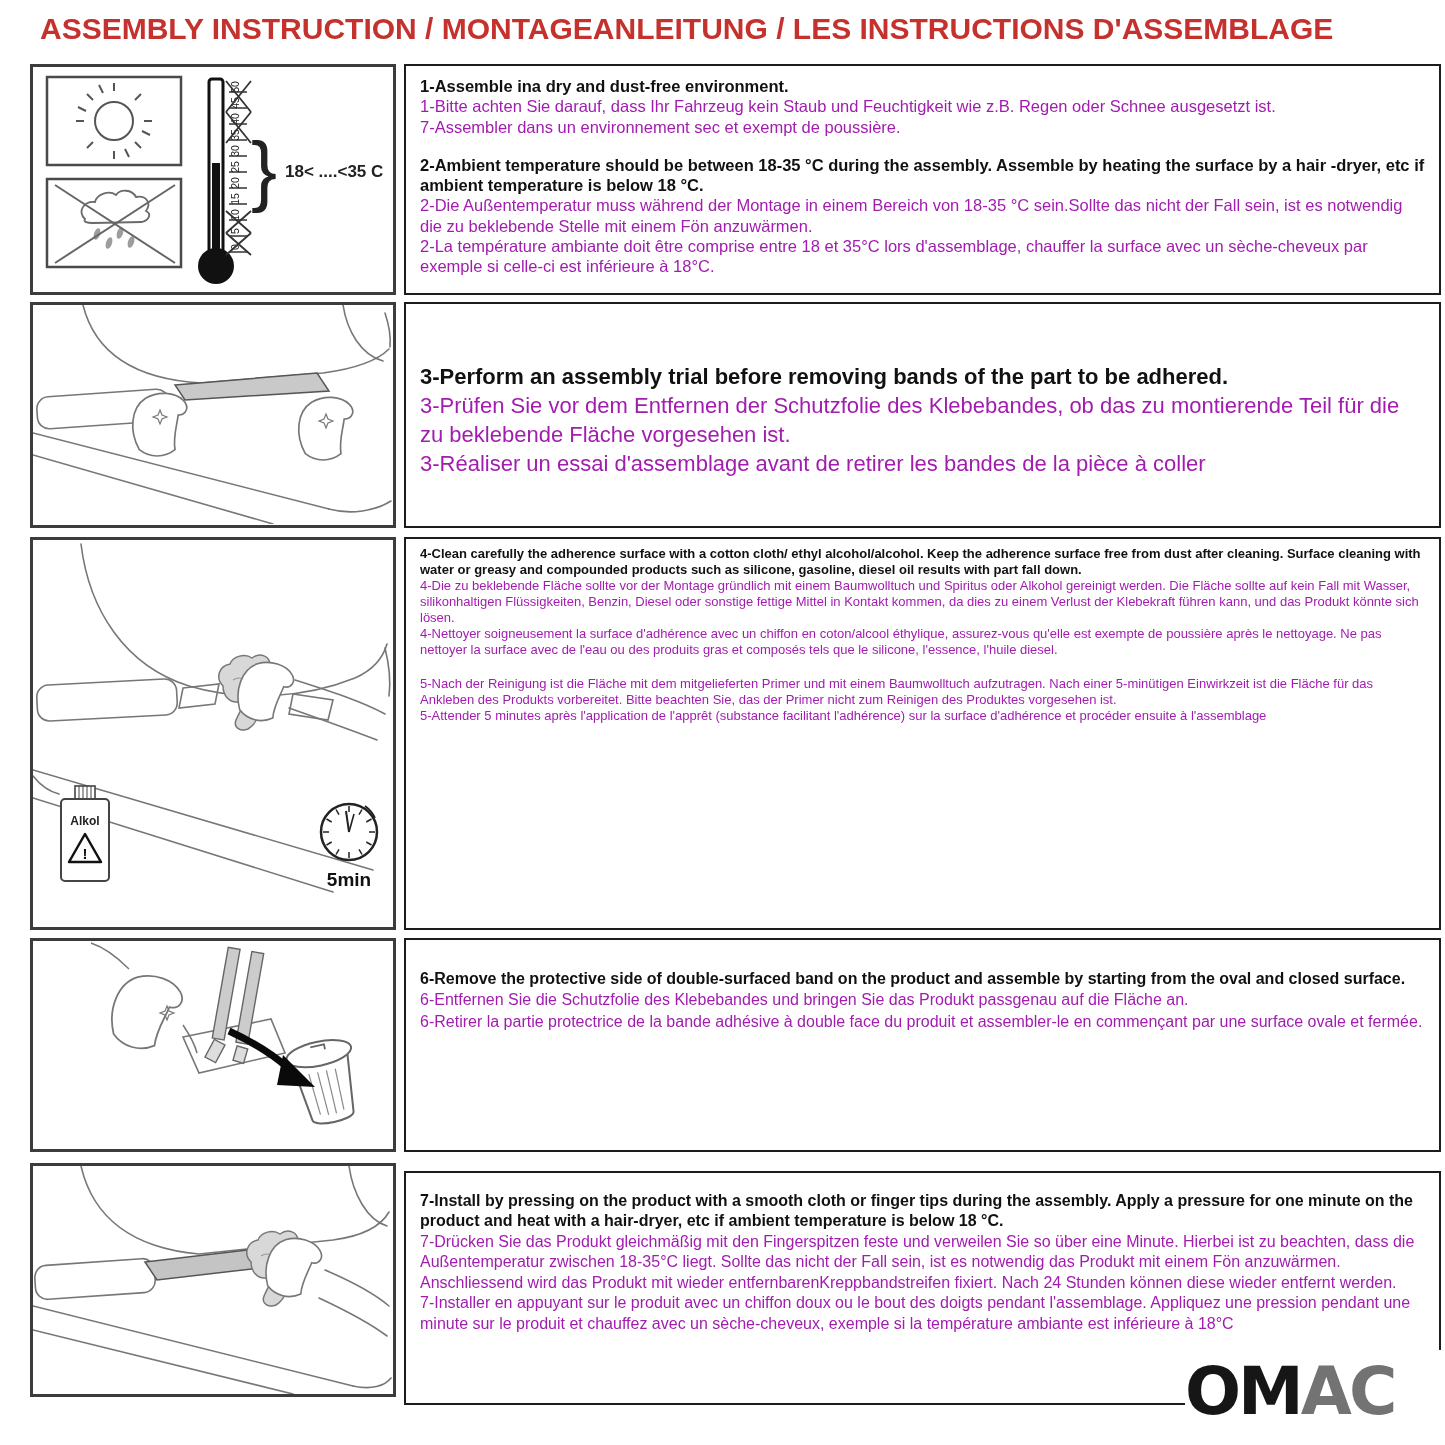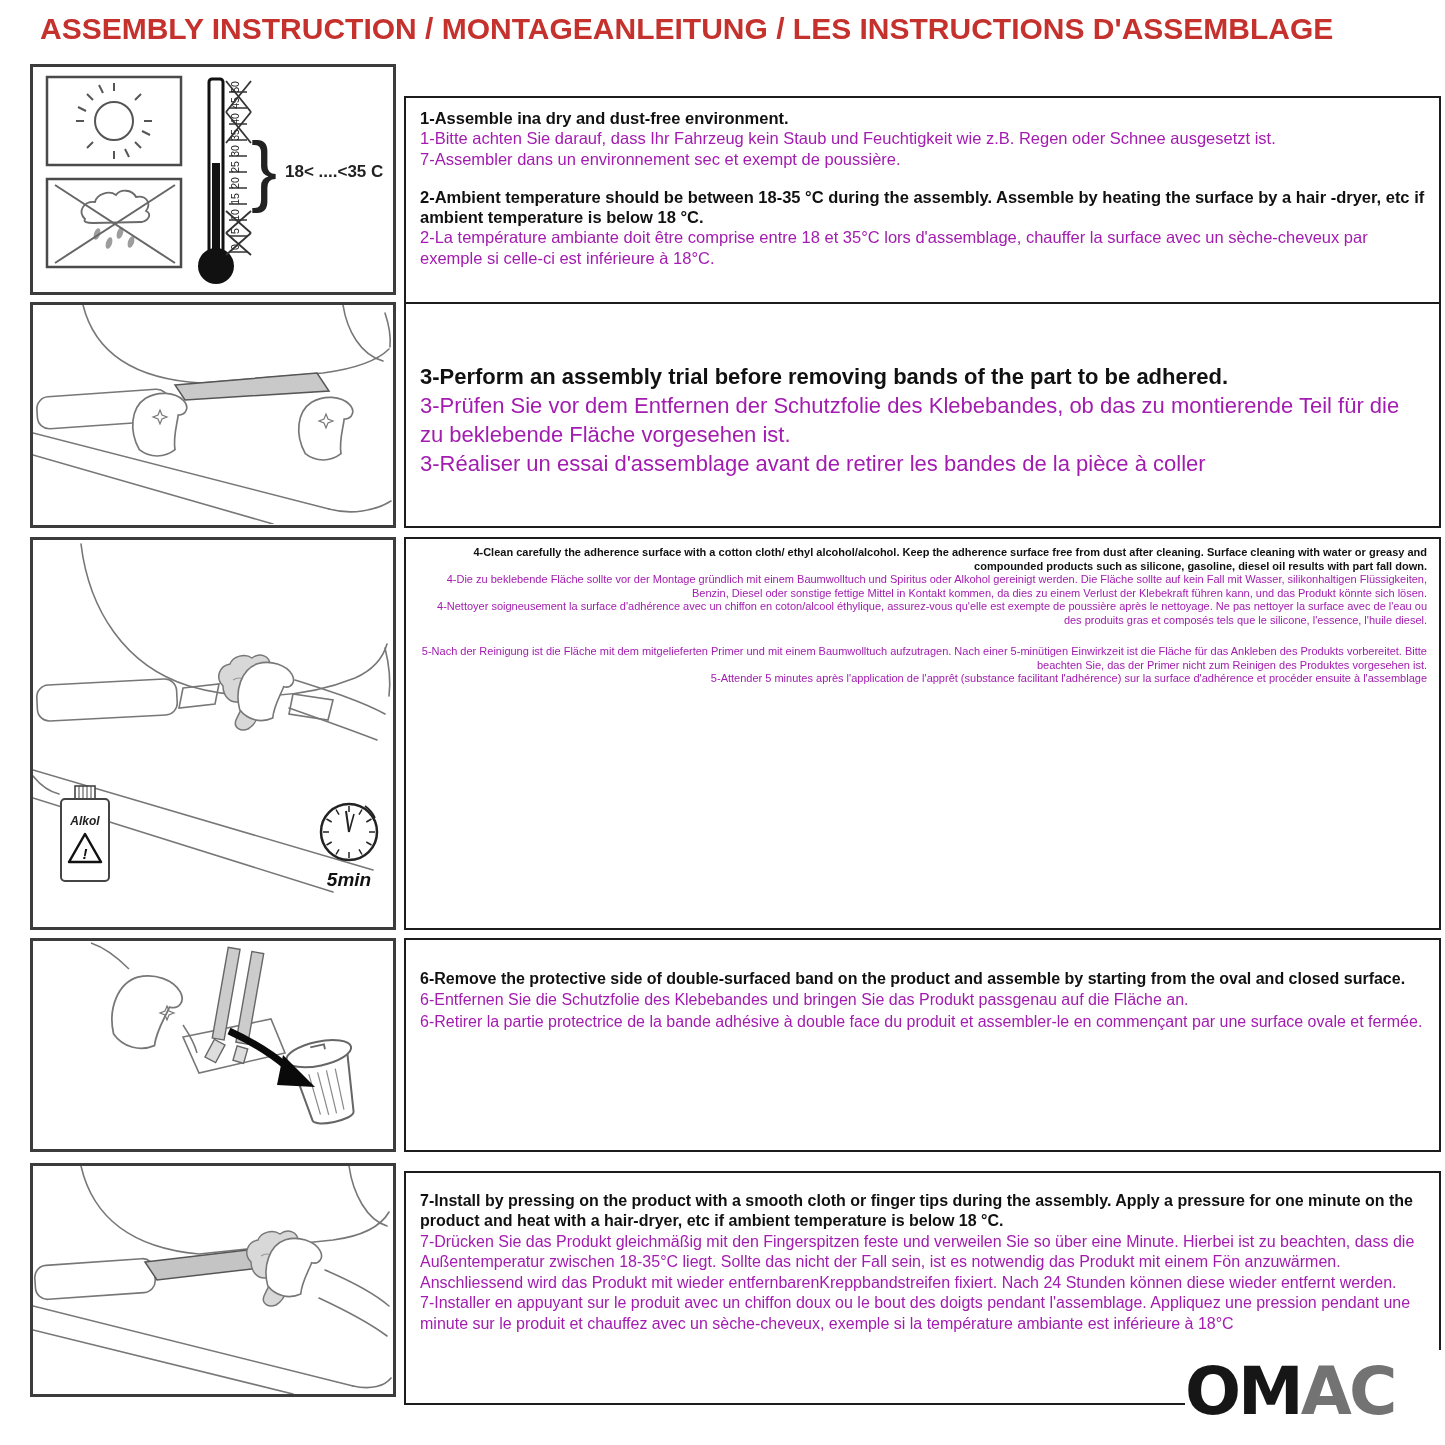--- a/index.html
+++ b/index.html
@@ -18,21 +18,21 @@
   }
   .tbox{
     position:absolute;left:404px;width:1037px;box-sizing:border-box;
     border:2px solid #1c1c1c;background:#fff;overflow:hidden;
   }
   .tbox .inner{padding:10px 12px 8px 14px;}
   .para + .para{margin-top:18px;}
   .en{font-weight:700;color:#111;}
   .de,.fr{font-weight:400;color:#a21caf;}
   .sz-s .en,.sz-s .de,.sz-s .fr{font-size:16.5px;line-height:1.23;}
-  .sz-m .en,.sz-m .de,.sz-m .fr{font-size:11px;line-height:1.23;text-align:right;}
+  .sz-m .en,.sz-m .de,.sz-m .fr{font-size:13px;line-height:1.23;}
   .sz-l .en,.sz-l .de,.sz-l .fr{font-size:22px;line-height:1.32;}
   .sz-xl .en,.sz-xl .de,.sz-xl .fr{font-size:16px;line-height:1.34;}
   .sz-xs .en,.sz-xs .de,.sz-xs .fr{font-size:16px;line-height:1.28;}
   .pt-xl{padding-top:58px !important;}
   .pt-l{padding-top:28px !important;}
   .pt-m{padding-top:18px !important;}
   svg{display:block;}
   .logo{
     position:absolute;left:1185px;top:1350px;width:260px;height:84px;
     background:#fff;display:flex;align-items:center;justify-content:flex-start;
@@ -128,29 +128,30 @@
           <line x1="193" y1="144" x2="218" y2="166"></line>
             <line x1="218" y1="144" x2="193" y2="166"></line>
           <line x1="193" y1="166" x2="218" y2="188"></line>
             <line x1="218" y1="166" x2="193" y2="188"></line>
         </g>
         <text x="218" y="130" font-size="78" fill="#222">}</text>
         <text x="252" y="110" font-size="17" font-weight="bold" fill="#222">18&lt; ....&lt;35 C</text>
       </g>
     </svg>
   </div>
-  <div class="tbox sz-s" style="top:0;height:231px;margin-top:32px;">
+  <div class="tbox sz-s" style="top:0;height:231px;">
     <div class="inner">
       <div class="para">
         <div class="en">1-Assemble ina dry and dust-free environment.</div>
         <div class="de">1-Bitte achten Sie darauf, dass Ihr Fahrzeug kein Staub und Feuchtigkeit wie z.B. Regen oder Schnee ausgesetzt ist.</div>
         <div class="fr">7-Assembler dans un environnement sec et exempt de poussière.</div>
       </div>
       <div class="para">
         <div class="en">2-Ambient temperature should be between 18-35 °C  during the assembly. Assemble by heating the surface by a hair -dryer, etc if ambient temperature is below 18 °C.</div>
+        <div class="de">2-Die Außentemperatur muss während der Montage in einem Bereich von 18-35 °C  sein.Sollte das nicht der Fall sein, ist es notwendig die zu beklebende Stelle mit einem Fön anzuwärmen.</div>
         <div class="fr">2-La température ambiante doit être comprise entre 18 et 35°C lors d'assemblage, chauffer la surface avec un sèche-cheveux par exemple si celle-ci est inférieure à 18°C.</div>
       </div>
     </div>
   </div>
 </div>
 
 <div class="row" style="top:302px;height:226px;padding-left:44px;">
   <div class="ibox" style="top:0;height:226px;">
     <svg viewBox="0 0 360 219" width="360" height="219">
       <g fill="none" stroke="#777" stroke-width="1.6" stroke-linecap="round">
@@ -178,21 +179,21 @@
       <div class="para">
         <div class="en">3-Perform an assembly trial before removing bands of the part to be adhered.</div>
         <div class="de">3-Prüfen Sie vor dem Entfernen der Schutzfolie des Klebebandes, ob das zu montierende Teil für die zu beklebende Fläche vorgesehen ist.</div>
         <div class="fr">3-Réaliser un essai d'assemblage avant de retirer les bandes de la pièce à coller</div>
       </div>
     </div>
   </div>
 </div>
 
 <div class="row" style="top:537px;height:393px;">
-  <div class="ibox" style="top:0;height:393px;font-style:italic;">
+  <div class="ibox" style="top:0;height:393px;">
     <svg viewBox="0 0 360 387" width="360" height="387">
       <g fill="none" stroke="#777" stroke-width="1.6" stroke-linecap="round">
         <path d="M48,4 C56,70 92,126 156,146 C210,162 272,158 322,138 C340,130 350,118 354,104"></path>
         <path d="M352,108 C356,124 358,140 356,156"></path>
         <polygon points="150,148 186,144 182,164 146,168"></polygon>
         <polygon points="260,154 300,160 295,180 256,174"></polygon>
         <rect x="4" y="142" width="140" height="36" rx="12" transform="rotate(-3 74 160)" fill="#fff"></rect>
         <path d="M0,230 L340,330"></path>
         <path d="M0,258 L300,352"></path>
         <path d="M0,236 C8,246 18,252 26,254"></path>

